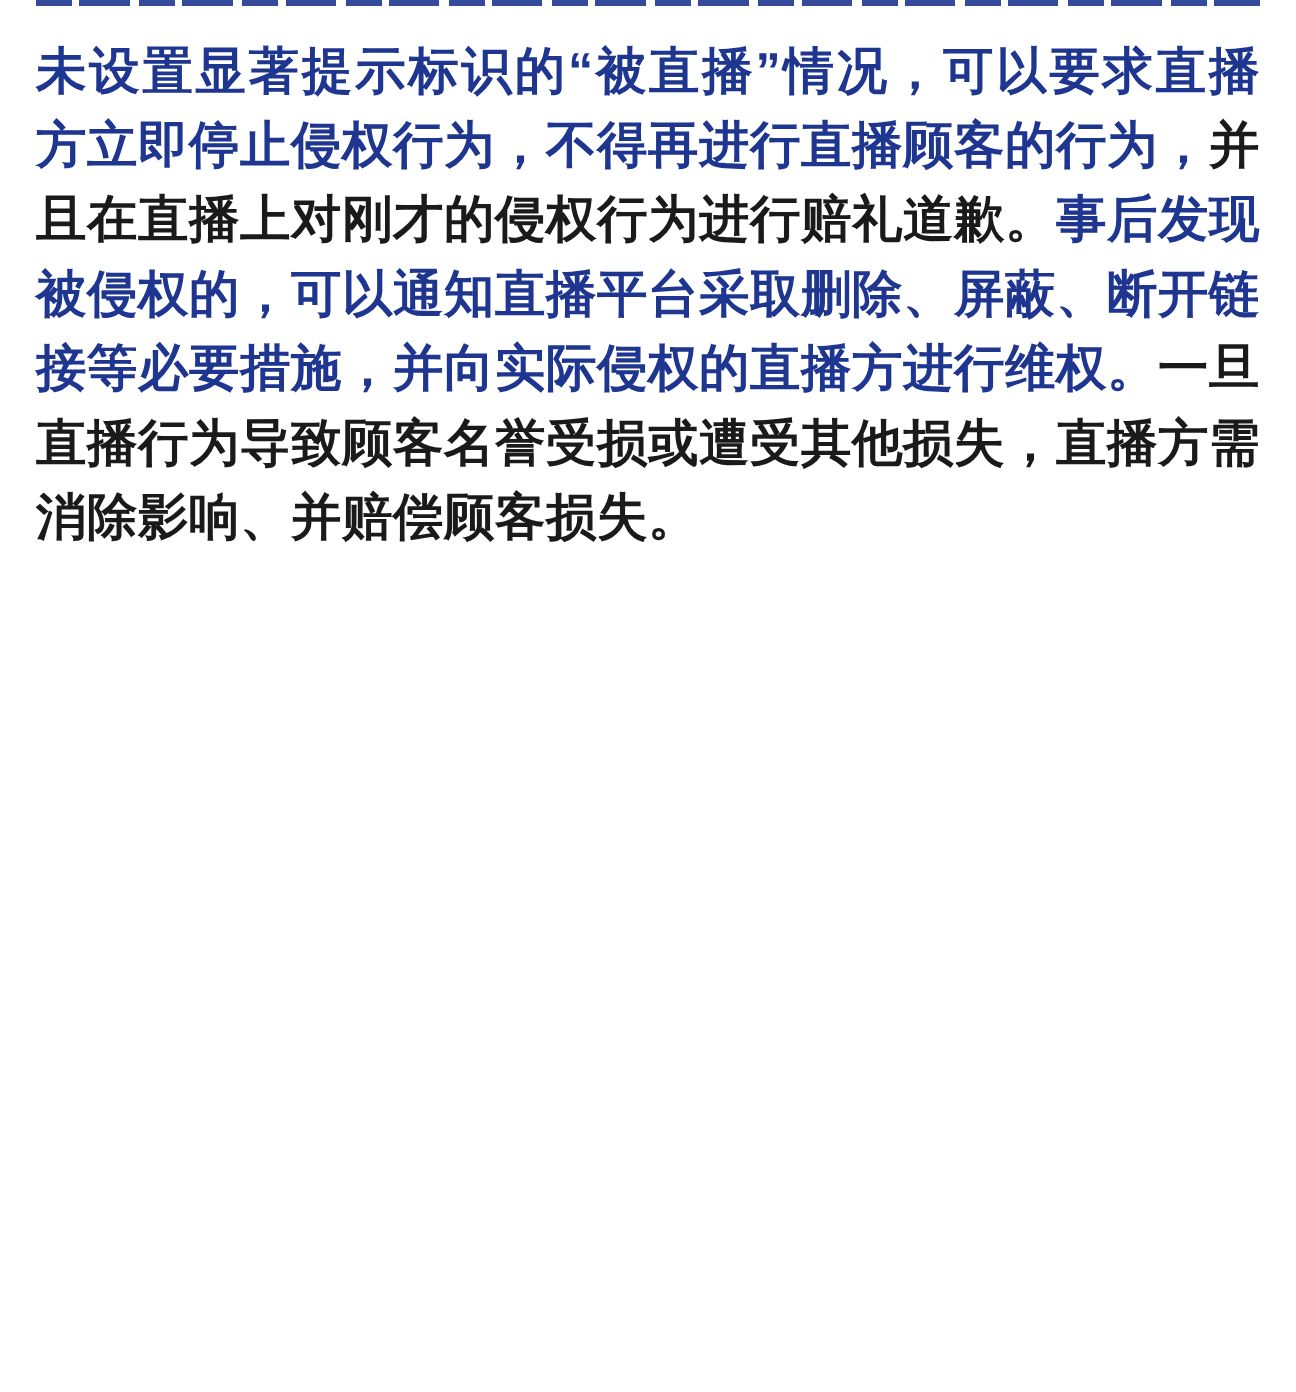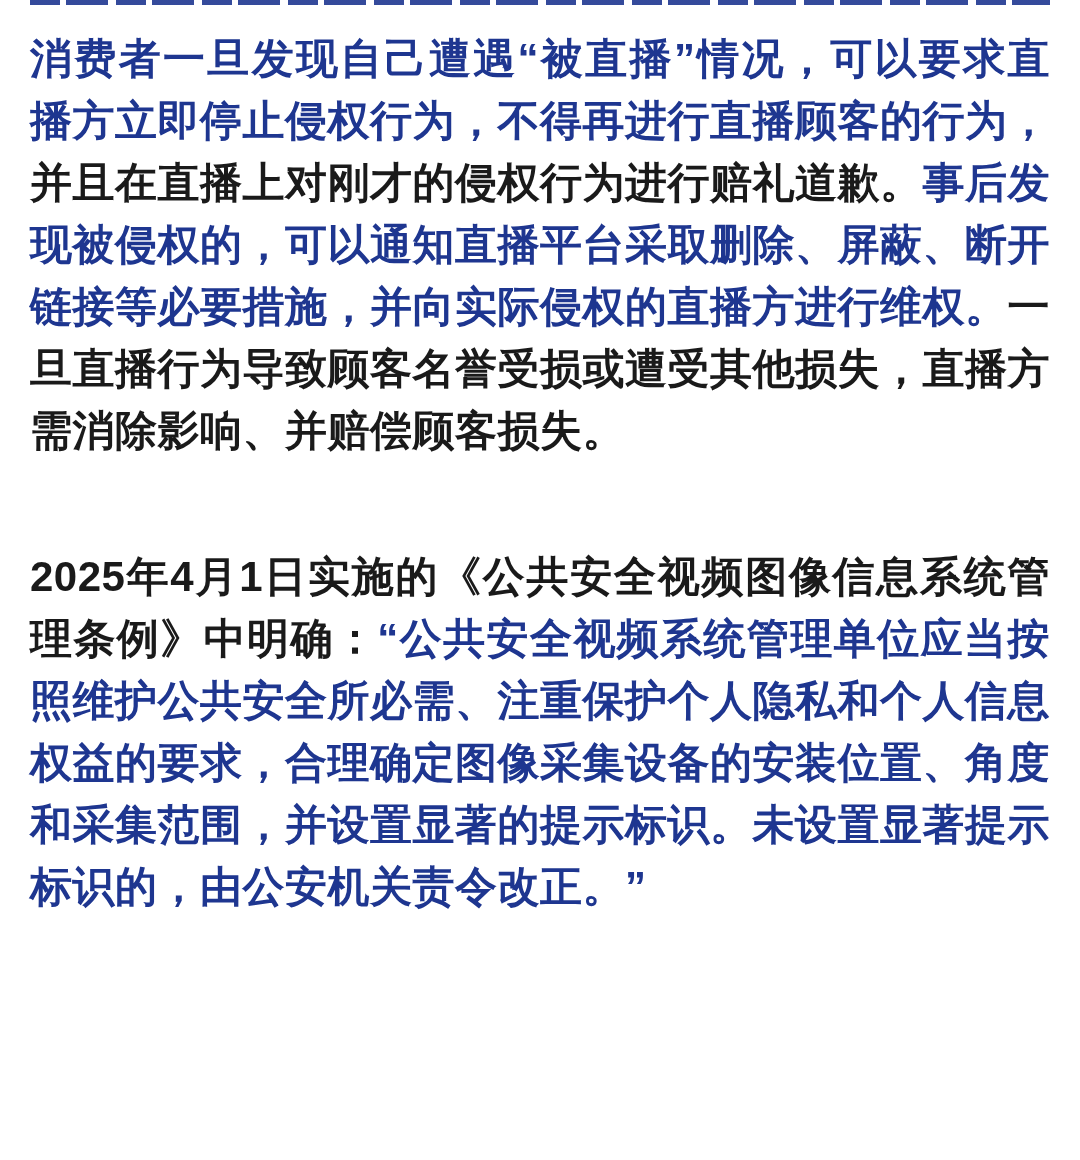--- a/index.html
+++ b/index.html
@@ -60,21 +60,18 @@
   }
 </style>
 </head>
 <body>
 
 <div class="top-sliver"></div>
 
 <div class="article">
 
   <p class="para">
-    <span class="bold-blue">消费者一旦发现自己遭遇“被直播”情况，可以要求直播方立即停止侵权行为，不得再进行直播顾客的行为，</span><span class="normal">并且在直播上对刚才的侵权行为进行赔礼道歉。</span><span class="bold-blue">事后发现被侵权的，可以通知直播平台采取删除、屏蔽、断开链接等必要措施，并向实际侵权的直播方进行维权。</span><span class="normal">一旦直播行为导致顾客名誉受损或遭受其他损失，直播方需消除影响、并赔偿顾客损失。</span>
+    <span class="bold-blue">未设置显著提示标识的“被直播”情况，可以要求直播方立即停止侵权行为，不得再进行直播顾客的行为，</span><span class="normal">并且在直播上对刚才的侵权行为进行赔礼道歉。</span><span class="bold-blue">事后发现被侵权的，可以通知直播平台采取删除、屏蔽、断开链接等必要措施，并向实际侵权的直播方进行维权。</span><span class="normal">一旦直播行为导致顾客名誉受损或遭受其他损失，直播方需消除影响、并赔偿顾客损失。</span>
   </p>
 
 
-  <p class="para">
-    <span class="normal">2025年4月1日实施的《公共安全视频图像信息系统管理条例》中明确：</span><span class="bold-blue">“公共安全视频系统管理单位应当按照维护公共安全所必需、注重保护个人隐私和个人信息权益的要求，合理确定图像采集设备的安装位置、角度和采集范围，并设置显著的提示标识。未设置显著提示标识的，由公安机关责令改正。”</span>
-  </p>
 
 </div>
 
 </body></html>

